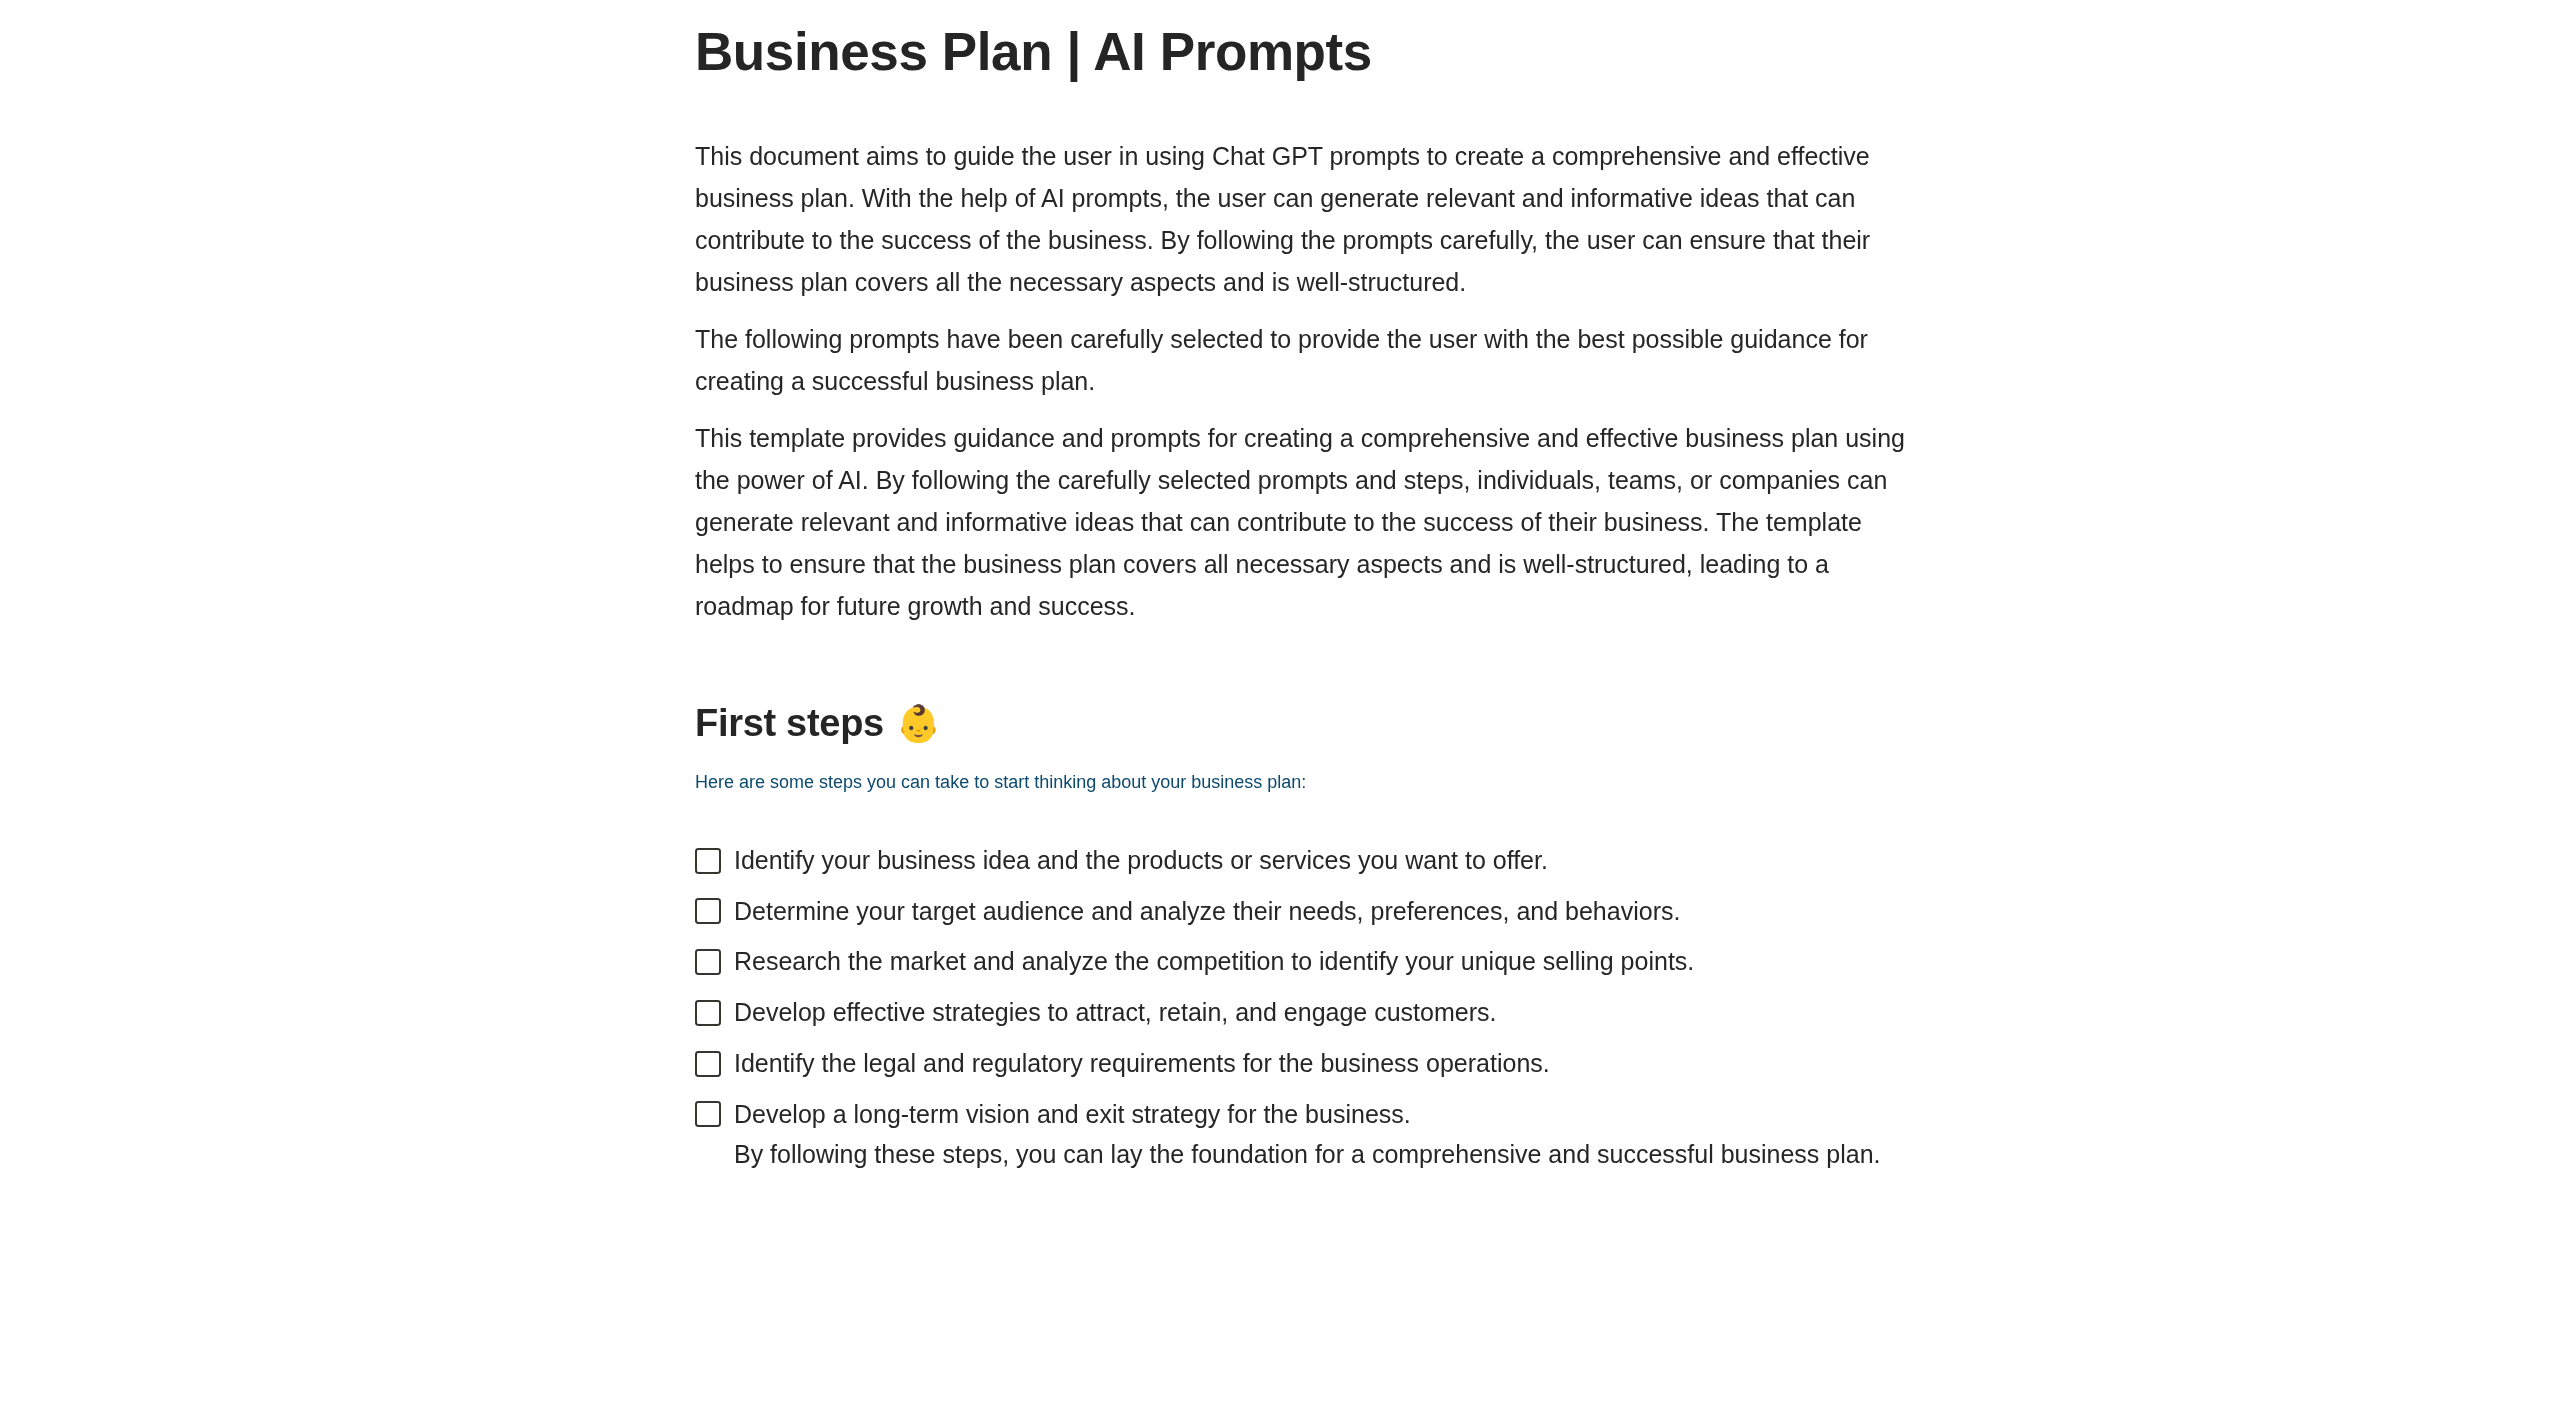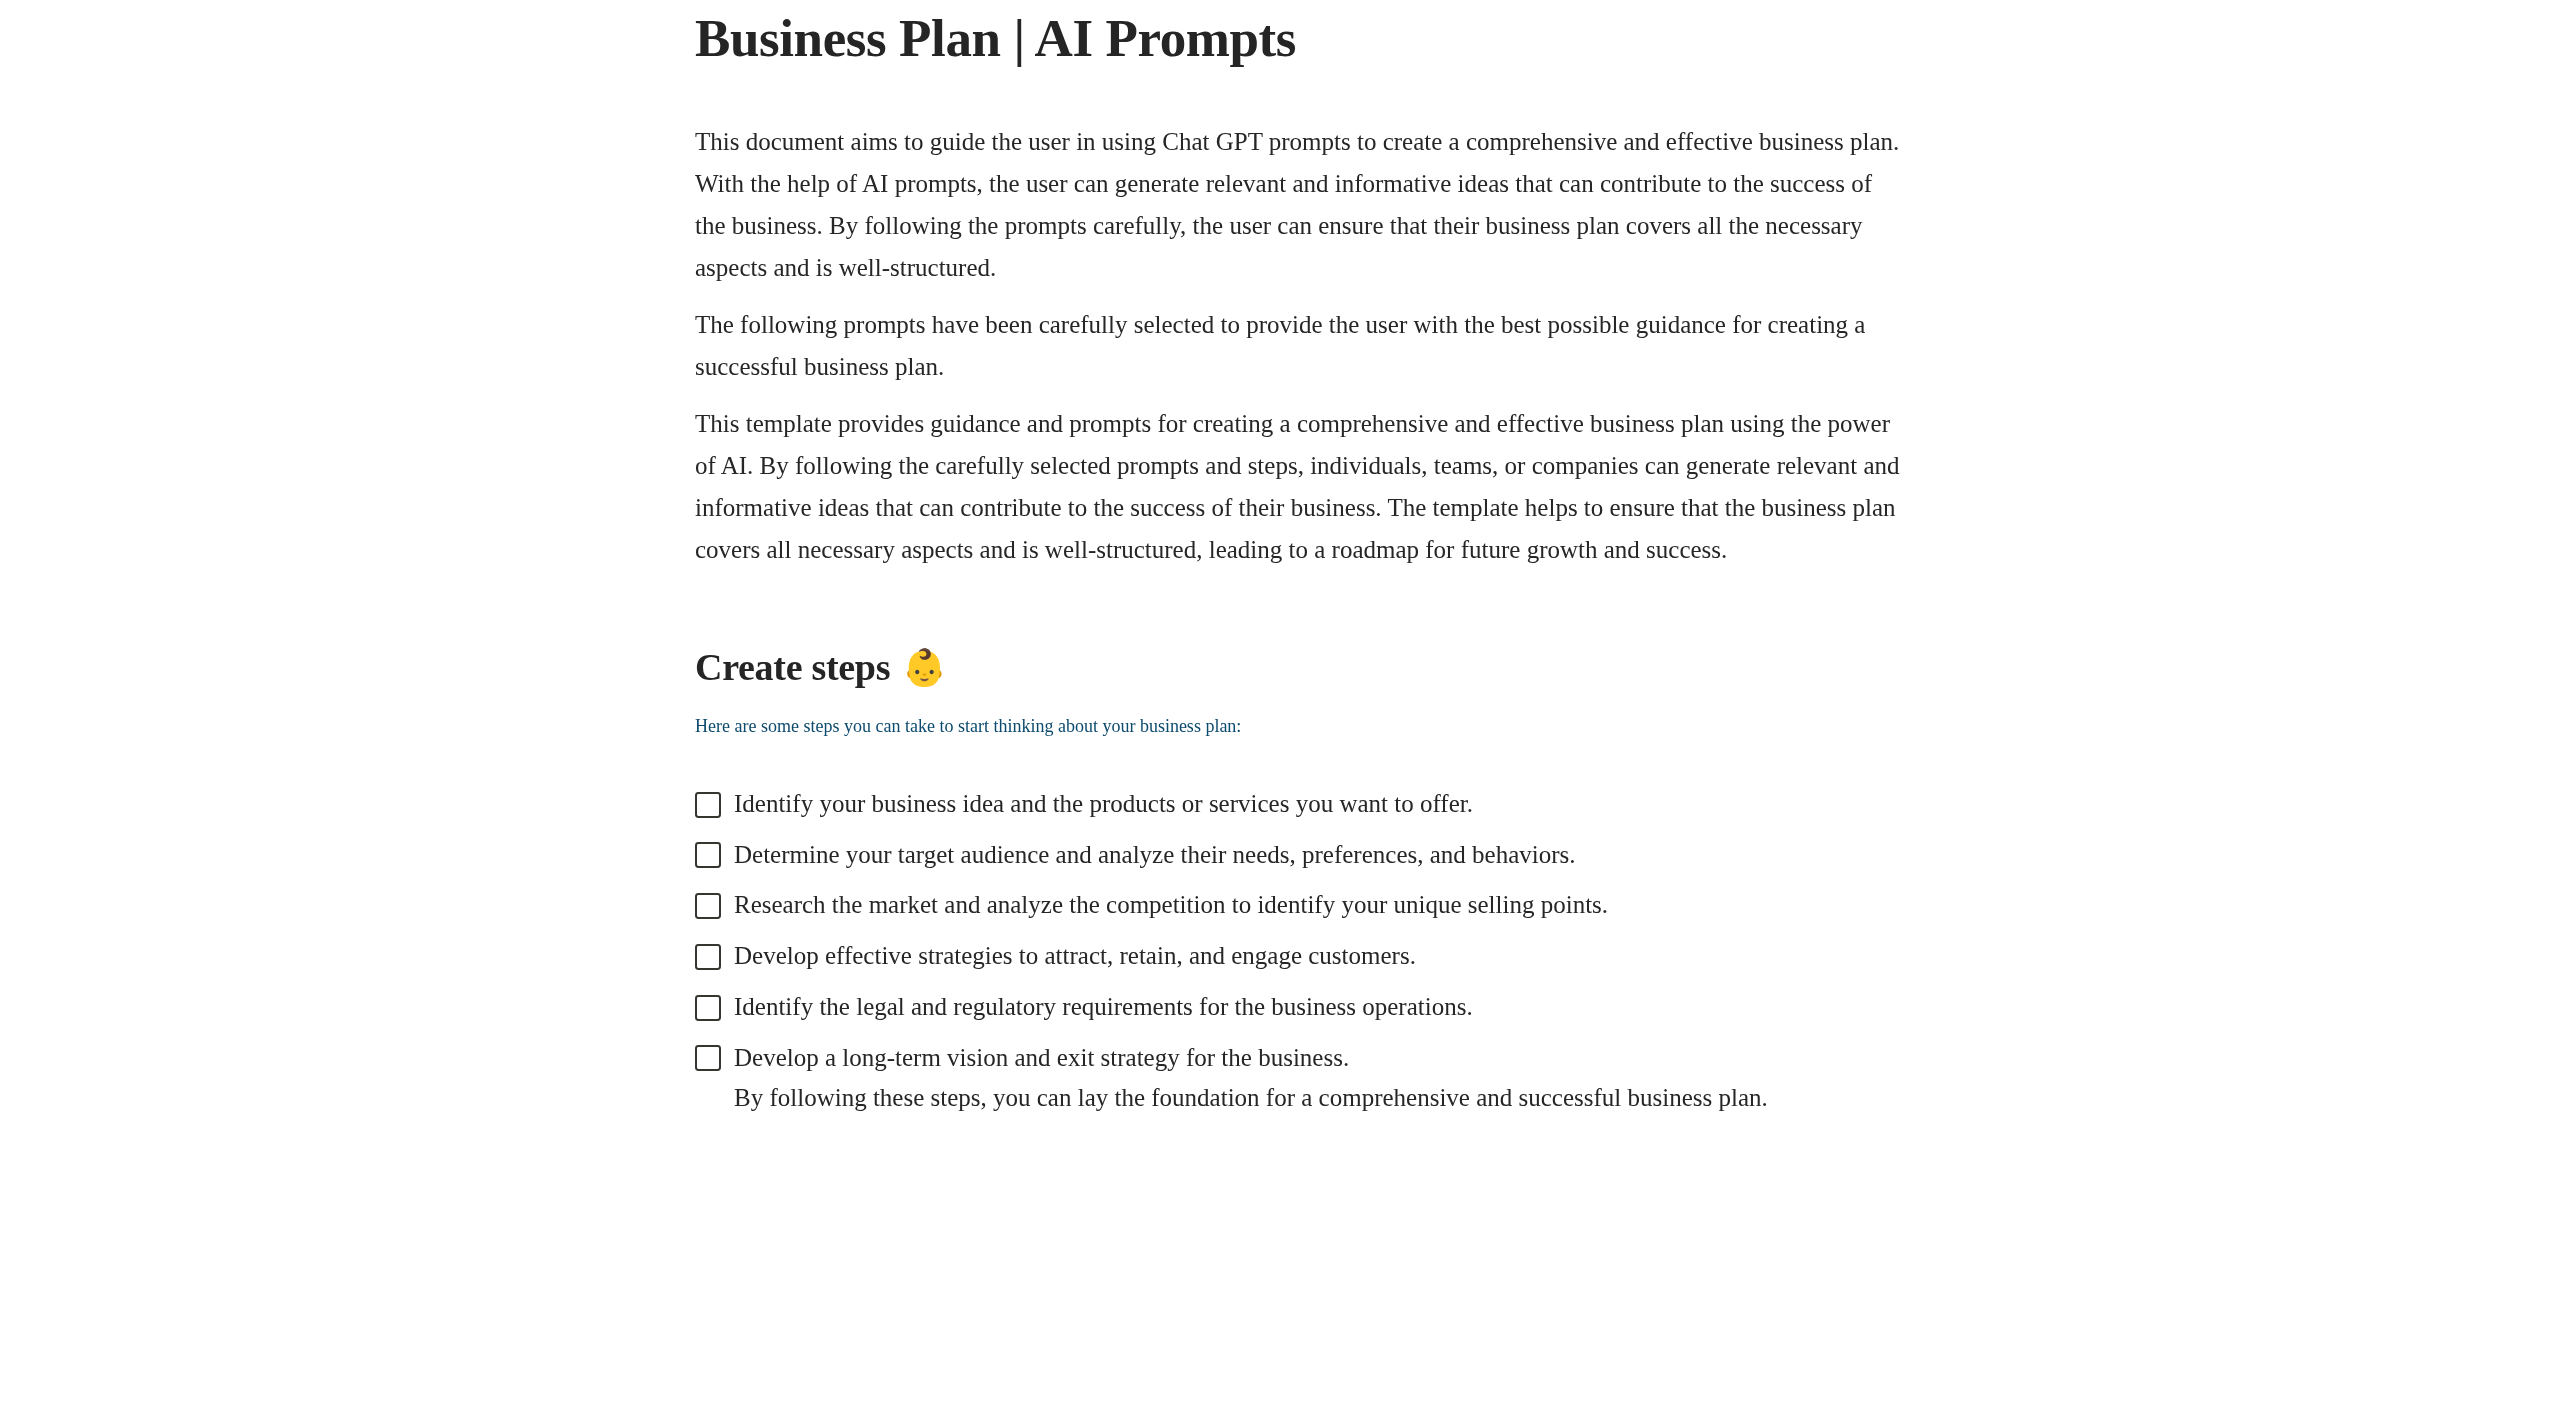--- a/index.html
+++ b/index.html
@@ -17,22 +17,21 @@
   .page {
     box-sizing: border-box;
     width: 2576px;
     min-height: 1402px;
     padding: 0;
     background: #ffffff;
   }
   .doc {
     width: 1210px;
     margin: 0 0 0 695px;
-    padding-top: 7px;
-    font-family: Liberation Serif, serif;
+    padding-top: 21px;
   }
   h1.doc-title {
     font-size: 53px;
     line-height: 1.18;
     font-weight: 700;
     letter-spacing: -0.4px;
     color: #252525;
     margin: 0 0 51px 0;
   }
   p.para {
@@ -106,21 +105,21 @@
 
     <h1 class="doc-title">Business Plan | AI Prompts</h1>
 
     <p class="para">This document aims to guide the user in using Chat GPT prompts to create a comprehensive and effective business plan. With the help of AI prompts, the user can generate relevant and informative ideas that can contribute to the success of the business. By following the prompts carefully, the user can ensure that their business plan covers all the necessary aspects and is well-structured.</p>
     <p class="para">The following prompts have been carefully selected to provide the user with the best possible guidance for creating a successful business plan.</p>
     <p class="para">This template provides guidance and prompts for creating a comprehensive and effective business plan using the power of AI. By following the carefully selected prompts and steps, individuals, teams, or companies can generate relevant and informative ideas that can contribute to the success of their business. The template helps to ensure that the business plan covers all necessary aspects and is well-structured, leading to a roadmap for future growth and success.</p>
 
     <div class="section-gap"></div>
 
     <h2 class="section-title">
-      <span>Create steps</span>
+      <span>First steps</span>
       <span class="emoji">👶</span>
     </h2>
 
     <p class="lead">Here are some steps you can take to start thinking about your business plan:</p>
 
     <ul class="checklist">
       <li>
         <span class="checkbox"></span>
         <span class="check-text">Identify your business idea and the products or services you want to offer.</span>
       </li>

